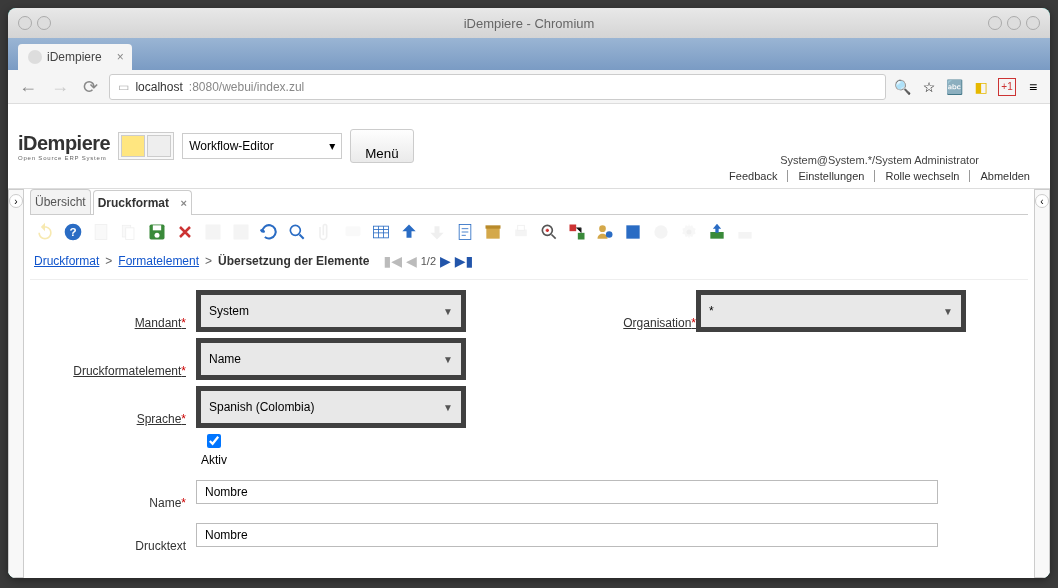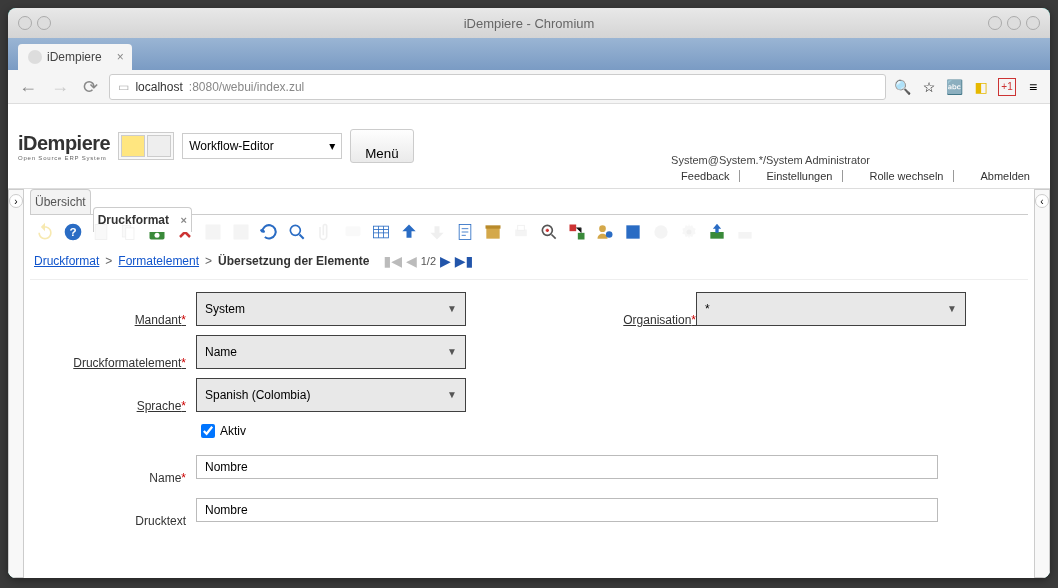--- a/index.html
+++ b/index.html
@@ -24,55 +24,55 @@
 .content { flex: 1; background: #fff; display: flex; flex-direction: column; overflow: hidden; }
 .topbar { display: flex; align-items: center; padding: 6px 10px; gap: 8px; }
 .logo { font-family: Arial; }
 .logo-main { font-size: 20px; font-weight: bold; color: #333; letter-spacing: -0.5px; }
 .logo-sub { font-size: 6px; color: #666; letter-spacing: 0.8px; display: block; }
 .toolbar-group { display: flex; align-items: center; gap: 2px; border: 1px solid #ccc; padding: 2px; background: #f8f8f8; }
 .tg-btn { width: 24px; height: 22px; background: #eee; border: 1px solid #ccc; }
 .tg-btn.yellow { background: #ffe680; }
 .wf-select { height: 26px; width: 160px; border: 1px solid #ccc; padding: 0 6px; background: #fff; display: flex; align-items: center; justify-content: space-between; }
 .menu-btn { height: 26px; padding: 16px 14px; border: 1px solid #ccc; background: linear-gradient(#fefefe,#eaeaea); border-radius: 3px; }
-.topbar-right { margin-left: auto; text-align: left; font-size: 11px; color: #444; margin-top: 44px; }
-.topbar-links { margin-top: 4px; display: flex; gap: 16px; }
+.topbar-right { margin-left: auto; text-align: center; font-size: 11px; color: #444; margin-top: 44px; }
+.topbar-links { margin-top: 4px; display: flex; gap: 0; }
 .topbar-links span { padding: 0 10px; border-right: 1px solid #999; color: #333; cursor: pointer; }
 .topbar-links span:last-child { border-right: none; }
 .main-area { flex: 1; display: flex; border-top: 1px solid #ddd; }
 .side-toggle { width: 16px; border: 1px solid #ccc; background: #f8f8f8; display: flex; align-items: flex-start; justify-content: center; padding-top: 4px; }
 .side-toggle span { border: 1px solid #ccc; border-radius: 50%; width: 14px; height: 14px; display:flex; align-items:center; justify-content:center; font-size:10px; background:#fff; }
 .workspace { flex: 1; padding: 0 6px; display: flex; flex-direction: column; background:#fff; }
 .ws-tabs { display: flex; height: 26px; align-items: flex-end; border-bottom: 1px solid #ccc; }
 .ws-tab { padding: 5px 4px; border: 1px solid #ccc; border-bottom: none; background: #f3f3f3; border-radius: 4px 4px 0 0; margin-right: 2px; color: #555; font-size: 12px; position: relative; }
-.ws-tab.active { background: #fff; font-weight: bold; color: #333; top: 18px; }
+.ws-tab.active { background: #fff; font-weight: bold; color: #333; top: 1px; }
 .ws-tab .tab-close { margin-left: 8px; color: #888; font-size: 11px; }
 .icon-toolbar { display: flex; gap: 6px; padding: 6px 4px; align-items: center; flex-wrap: wrap; }
 .ticon { width: 22px; height: 22px; display: flex; align-items: center; justify-content: center; font-size: 15px; }
 .ticon svg { width: 20px; height: 20px; }
 .faded { opacity: 0.3; }
 .crumbbar { display: flex; align-items: center; gap: 6px; padding: 4px 4px 10px; font-size: 12px; border-bottom: 1px solid #eee; }
 .crumbbar a { color: #1155cc; text-decoration: underline; }
 .crumbbar .current { font-weight: bold; color: #333; }
 .crumbbar .sep { color: #666; }
 .pager { display: flex; align-items: center; gap: 4px; margin-left: 8px; }
 .pager-btn { color: #2255aa; font-size: 14px; }
 .pager-btn.dis { color: #bbb; }
 .pager-txt { font-size: 11px; color: #555; }
 .form-area { padding: 10px 6px; }
 .form-row { display: flex; align-items: center; margin-bottom: 6px; gap: 10px; }
 .flabel { width: 150px; text-align: right; color: #333; font-size: 12px; margin-top: 23px; }
 .flabel.u { text-decoration: underline; }
 .flabel .req { color: #c00; }
-.fselect { width: 270px; height: 24px; border: 1px solid #404040; background: #e8e8e8; padding: 16px 8px; display: flex; align-items: center; justify-content: space-between; font-size: 12px; }
+.fselect { width: 270px; height: 24px; border: 5px solid #404040; background: #e8e8e8; padding: 16px 8px; display: flex; align-items: center; justify-content: space-between; font-size: 12px; }
 .fselect .caret { font-size: 10px; color: #555; }
 .finput { height: 24px; border: 1px solid #bbb; padding: 0 8px; font-size: 12px; background: #fff; }
 .finput.wide { width: 742px; }
 .form-row .col2 { margin-left: 120px; display: flex; align-items: center; }
-.fcheck { display: flex; align-items: center; gap: 5px; margin-left: 5px; }
+.fcheck { display: flex; align-items: center; gap: 5px; margin-left: 5px; flex-direction: column; }
 .fcheck input { width: 14px; height: 14px; }
 </style>
 </head>
 <body>
 
 <div class="window">
   <div class="titlebar">
     <div class="titlebar-left">
       <div class="tb-btn"></div>
       <div class="tb-btn"></div>

